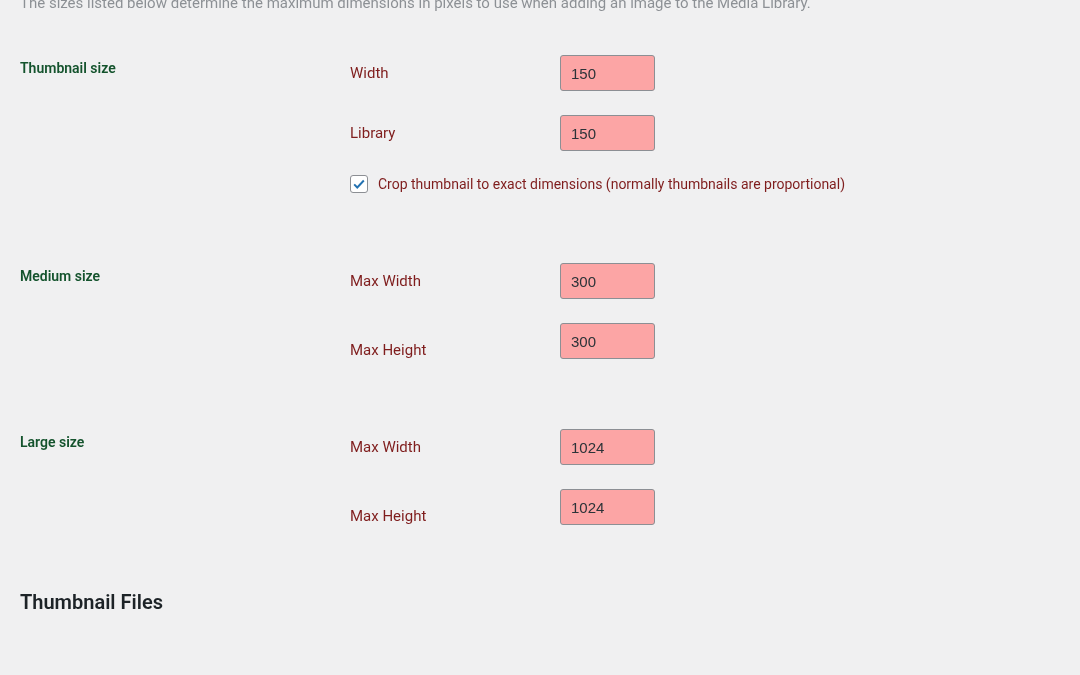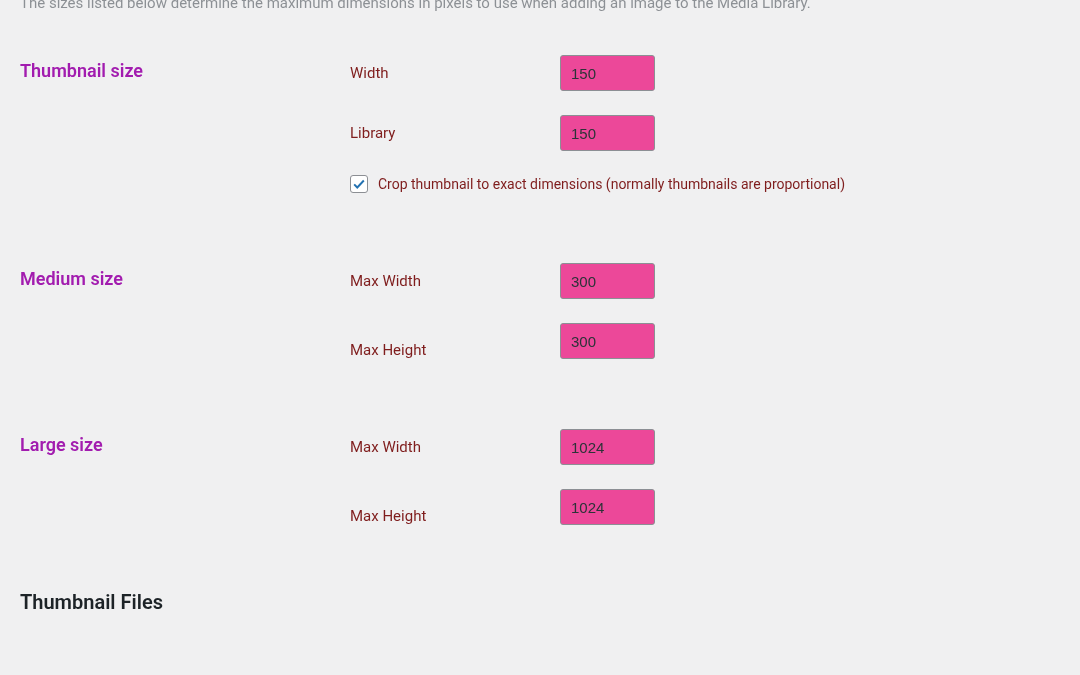--- a/index.html
+++ b/index.html
@@ -27,22 +27,22 @@
     .form-table {
       width: 100%;
       border-collapse: collapse;
     }
     .form-table tr {
       vertical-align: top;
     }
     .form-table th {
       text-align: left;
       font-weight: 600;
-      font-size: 18px;
-      color: #a21caf;
+      font-size: 14px;
+      color: #14532d;
       width: 320px;
       padding: 20px 10px 20px 0;
       vertical-align: top;
       margin-left: 20px;
     }
     .form-table td {
       padding: 15px 10px;
       vertical-align: middle;
     }
     .field-row {
@@ -60,21 +60,21 @@
       width: 210px;
       display: inline-block;
     }
     input[type="number"], input.number {
       width: 95px;
       height: 36px;
       padding: 8px 10px;
       font-size: 15px;
       border: 1px solid #8c8f94;
       border-radius: 3px;
-      background: #ec4899;
+      background: #fca5a5;
       color: #2c3338;
     }
     .checkbox-row {
       display: flex;
       align-items: center;
       margin-top: 6px;
     }
     .checkbox {
       width: 18px;
       height: 18px;

